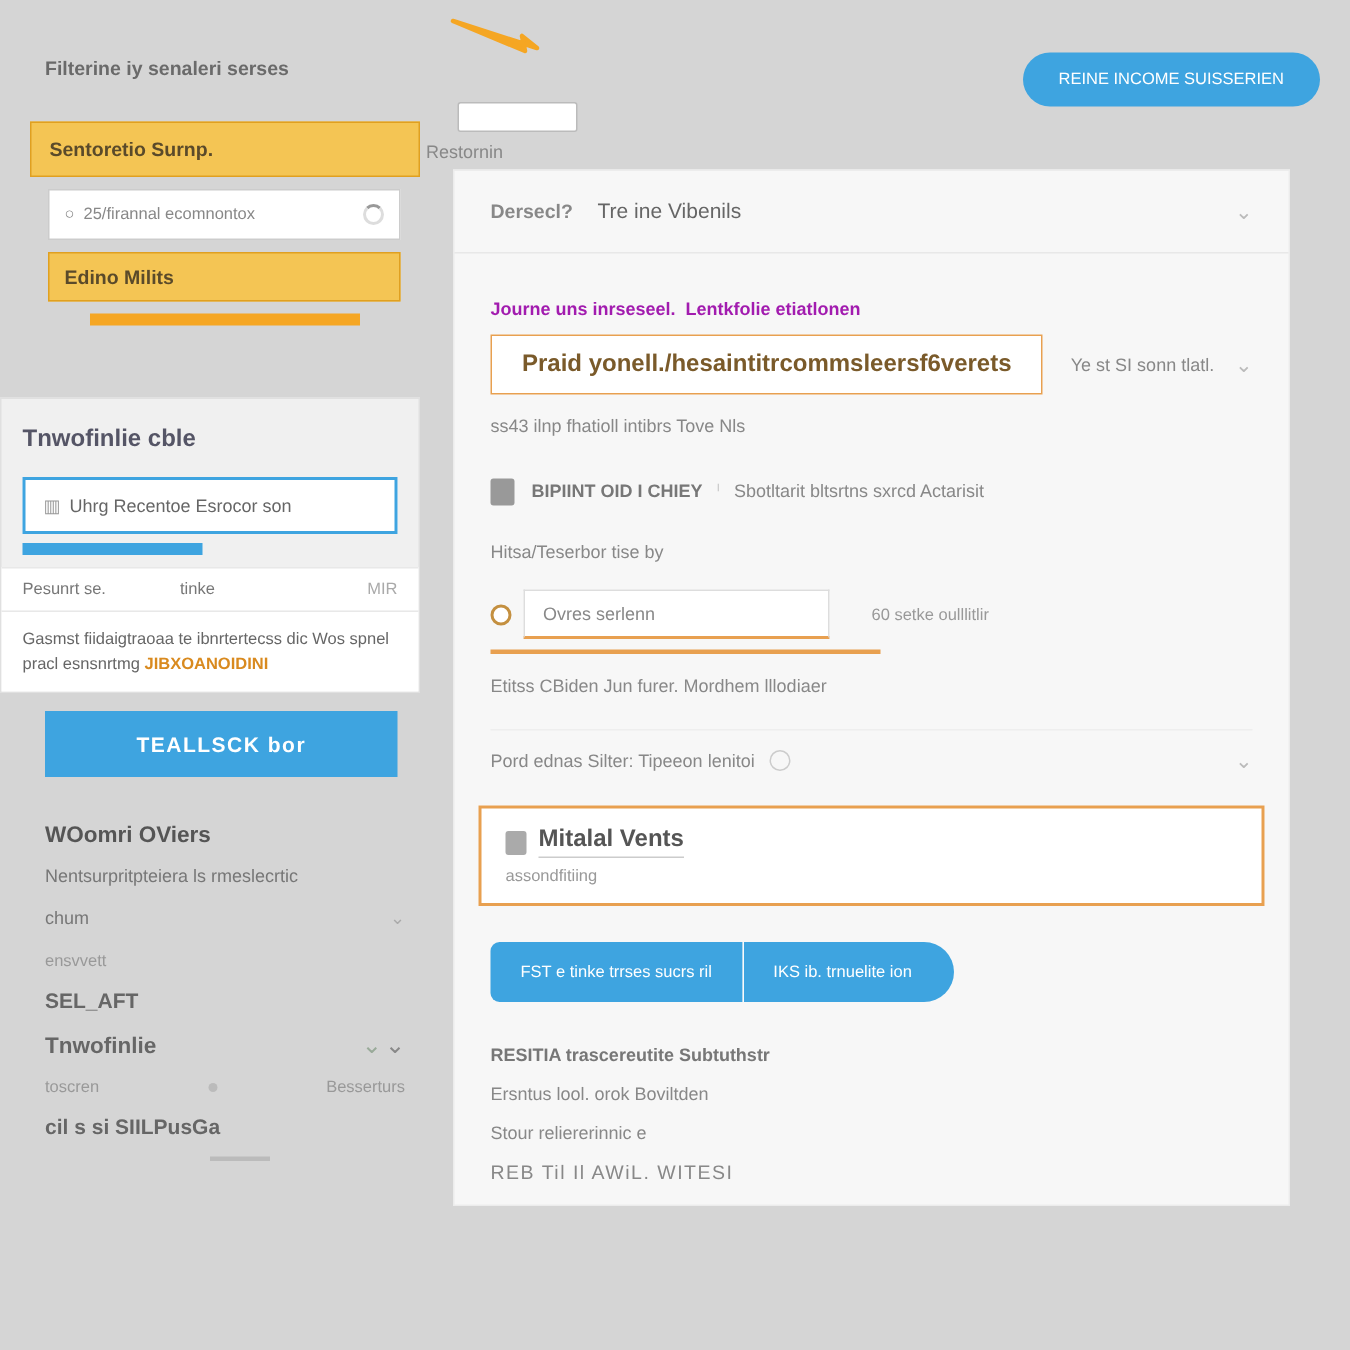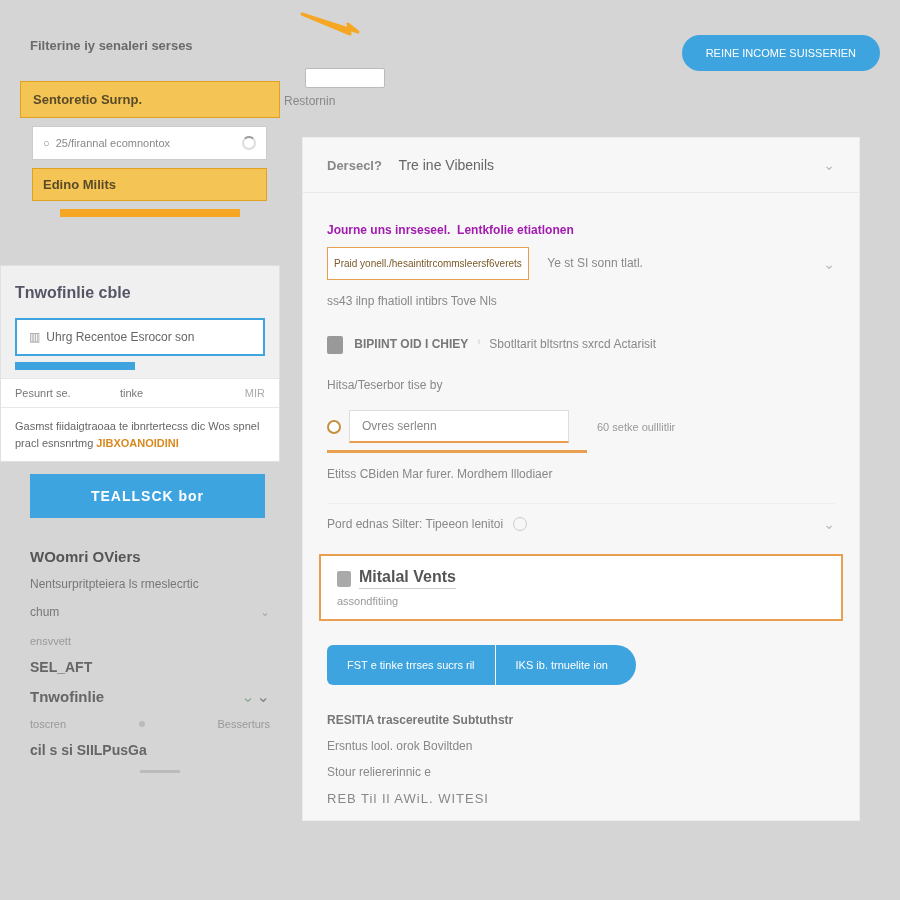--- a/index.html
+++ b/index.html
@@ -31,35 +31,35 @@
 .btn-wide { background: #3ea4e0; color: #fff; border: none; padding: 14px 0; text-align: center; font-size: 14px; font-weight: 700; letter-spacing: 1px; margin: 12px 10px; cursor: pointer; display:block; width:235px;}
 .side-h { color: #555; font-size: 15px; font-weight: 700; padding: 18px 10px 8px 10px; }
 .side-p { color: #777; font-size: 12px; padding: 4px 10px; }
 .side-dd { display: flex; align-items: center; justify-content: space-between; padding: 10px 10px; color: #777; font-size: 12px; }
 .chev { color: #aaa; font-size: 12px; }
 .muted { color: #999; font-size: 11px; padding: 6px 10px; }
 .bold-sm { color: #666; font-size: 14px; font-weight: 700; padding: 6px 10px; }
 .dots { display:flex; gap:4px; }
 .dot { width:6px; height:6px; background:#bbb; border-radius:50%; }
 .divider-short { width:40px; height:3px; background:#bbb; margin:6px auto 0 120px; }
-.card { background: #f7f7f7; border: 1px solid #ececec; margin-top: 56px; }
+.card { background: #f7f7f7; border: 1px solid #ececec; margin-top: 32px; }
 .card-head { padding: 18px 24px; display:flex; justify-content:space-between; align-items:center; border-bottom:1px solid #e8e8e8; }
 .card-head .t1 { color:#888; font-size:13px; font-weight:600; }
 .card-head .t2 { color:#666; font-size:14px; margin-left:12px; }
 .card-body { padding: 14px 24px; }
 .subhead { color:#a21caf; font-size:12px; font-weight:600; padding: 16px 0 10px 0; }
-.orange-chip { display:inline-block; background:#fff; border:1px solid #e8a050; padding:10px 6px; color:#7a5a2a; font-size:10px; font-weight:400; }
+.orange-chip { display:inline-block; background:#fff; border:1px solid #e8a050; padding:10px 20px; color:#7a5a2a; font-size:16px; font-weight:700; }
 .plain-txt { color:#888; font-size:12px; display:inline-block; margin-left:14px; }
 .exp-chev { color:#bbb; font-size:14px; }
 .line { color:#888; font-size:12px; padding: 14px 0; }
 .icon-box { display:inline-block; width:16px; height:18px; background:#999; border-radius:2px; margin-right:8px; vertical-align:middle; }
 .sep-by { color:#888; font-size:12px; padding:10px 0; }
 .radio-row { display:flex; align-items:center; gap:8px; padding: 8px 0; }
 .radio { width:14px; height:14px; border:2px solid #c49040; border-radius:50%; background:#fff; }
-.radio-lbl { background:#fff; border:1px solid #ddd; border-bottom:2px solid #e8a050; padding:8px 12px; color:#888; font-size:12px; width:220px; }
+.radio-lbl { background:#fff; border:1px solid #ddd; border-bottom:2px solid #e8a050; padding:8px 12px; color:#888; font-size:12px; width:204px; }
 .orange-under { height:3px; background:#e8a050; width:260px; margin-top:-1px; }
 .side-note { color:#999; font-size:11px; margin-left: 20px; }
 .dd-row { display:flex; justify-content:space-between; align-items:center; padding: 12px 0; border-top:1px solid #eee; margin-top:8px; }
 .dd-left { display:flex; align-items:center; gap:10px; }
 .dd-circle { width:14px; height:14px; border:1px solid #ccc; border-radius:50%; }
 .highlight-card { background:#fff; border:2px solid #e8a050; padding:12px 16px; margin: 10px -8px 10px -8px; position:relative; z-index:2; }
 .hc-title { color:#555; font-size:16px; font-weight:700; display:flex; align-items:center; gap:8px; }
 .hc-title .u { border-bottom:1px solid #ccc; padding-bottom:2px; }
 .hc-sub { color:#999; font-size:11px; margin-top:6px; }
 .doc-icon { display:inline-block; width:14px; height:16px; background:#aaa; border-radius:2px; }
@@ -188,21 +188,21 @@
 
         <div class="sep-by">Hitsa/Teserbor tise by</div>
 
         <div class="radio-row">
           <span class="radio"></span>
           <span class="radio-lbl">Ovres serlenn</span>
           <span class="side-note">60 setke oulllitlir</span>
         </div>
         <div class="orange-under"></div>
 
-        <div class="line">Etitss CBiden Mar furer. Mordhem lllodiaer</div>
+        <div class="line">Etitss CBiden Jun furer. Mordhem lllodiaer</div>
 
         <div class="dd-row">
           <div class="dd-left">
             <span style="color:#888; font-size:12px;">Pord ednas Silter: Tipeeon lenitoi</span>
             <span class="dd-circle"></span>
           </div>
           <span class="exp-chev">⌄</span>
         </div>
 
         <div class="highlight-card">

